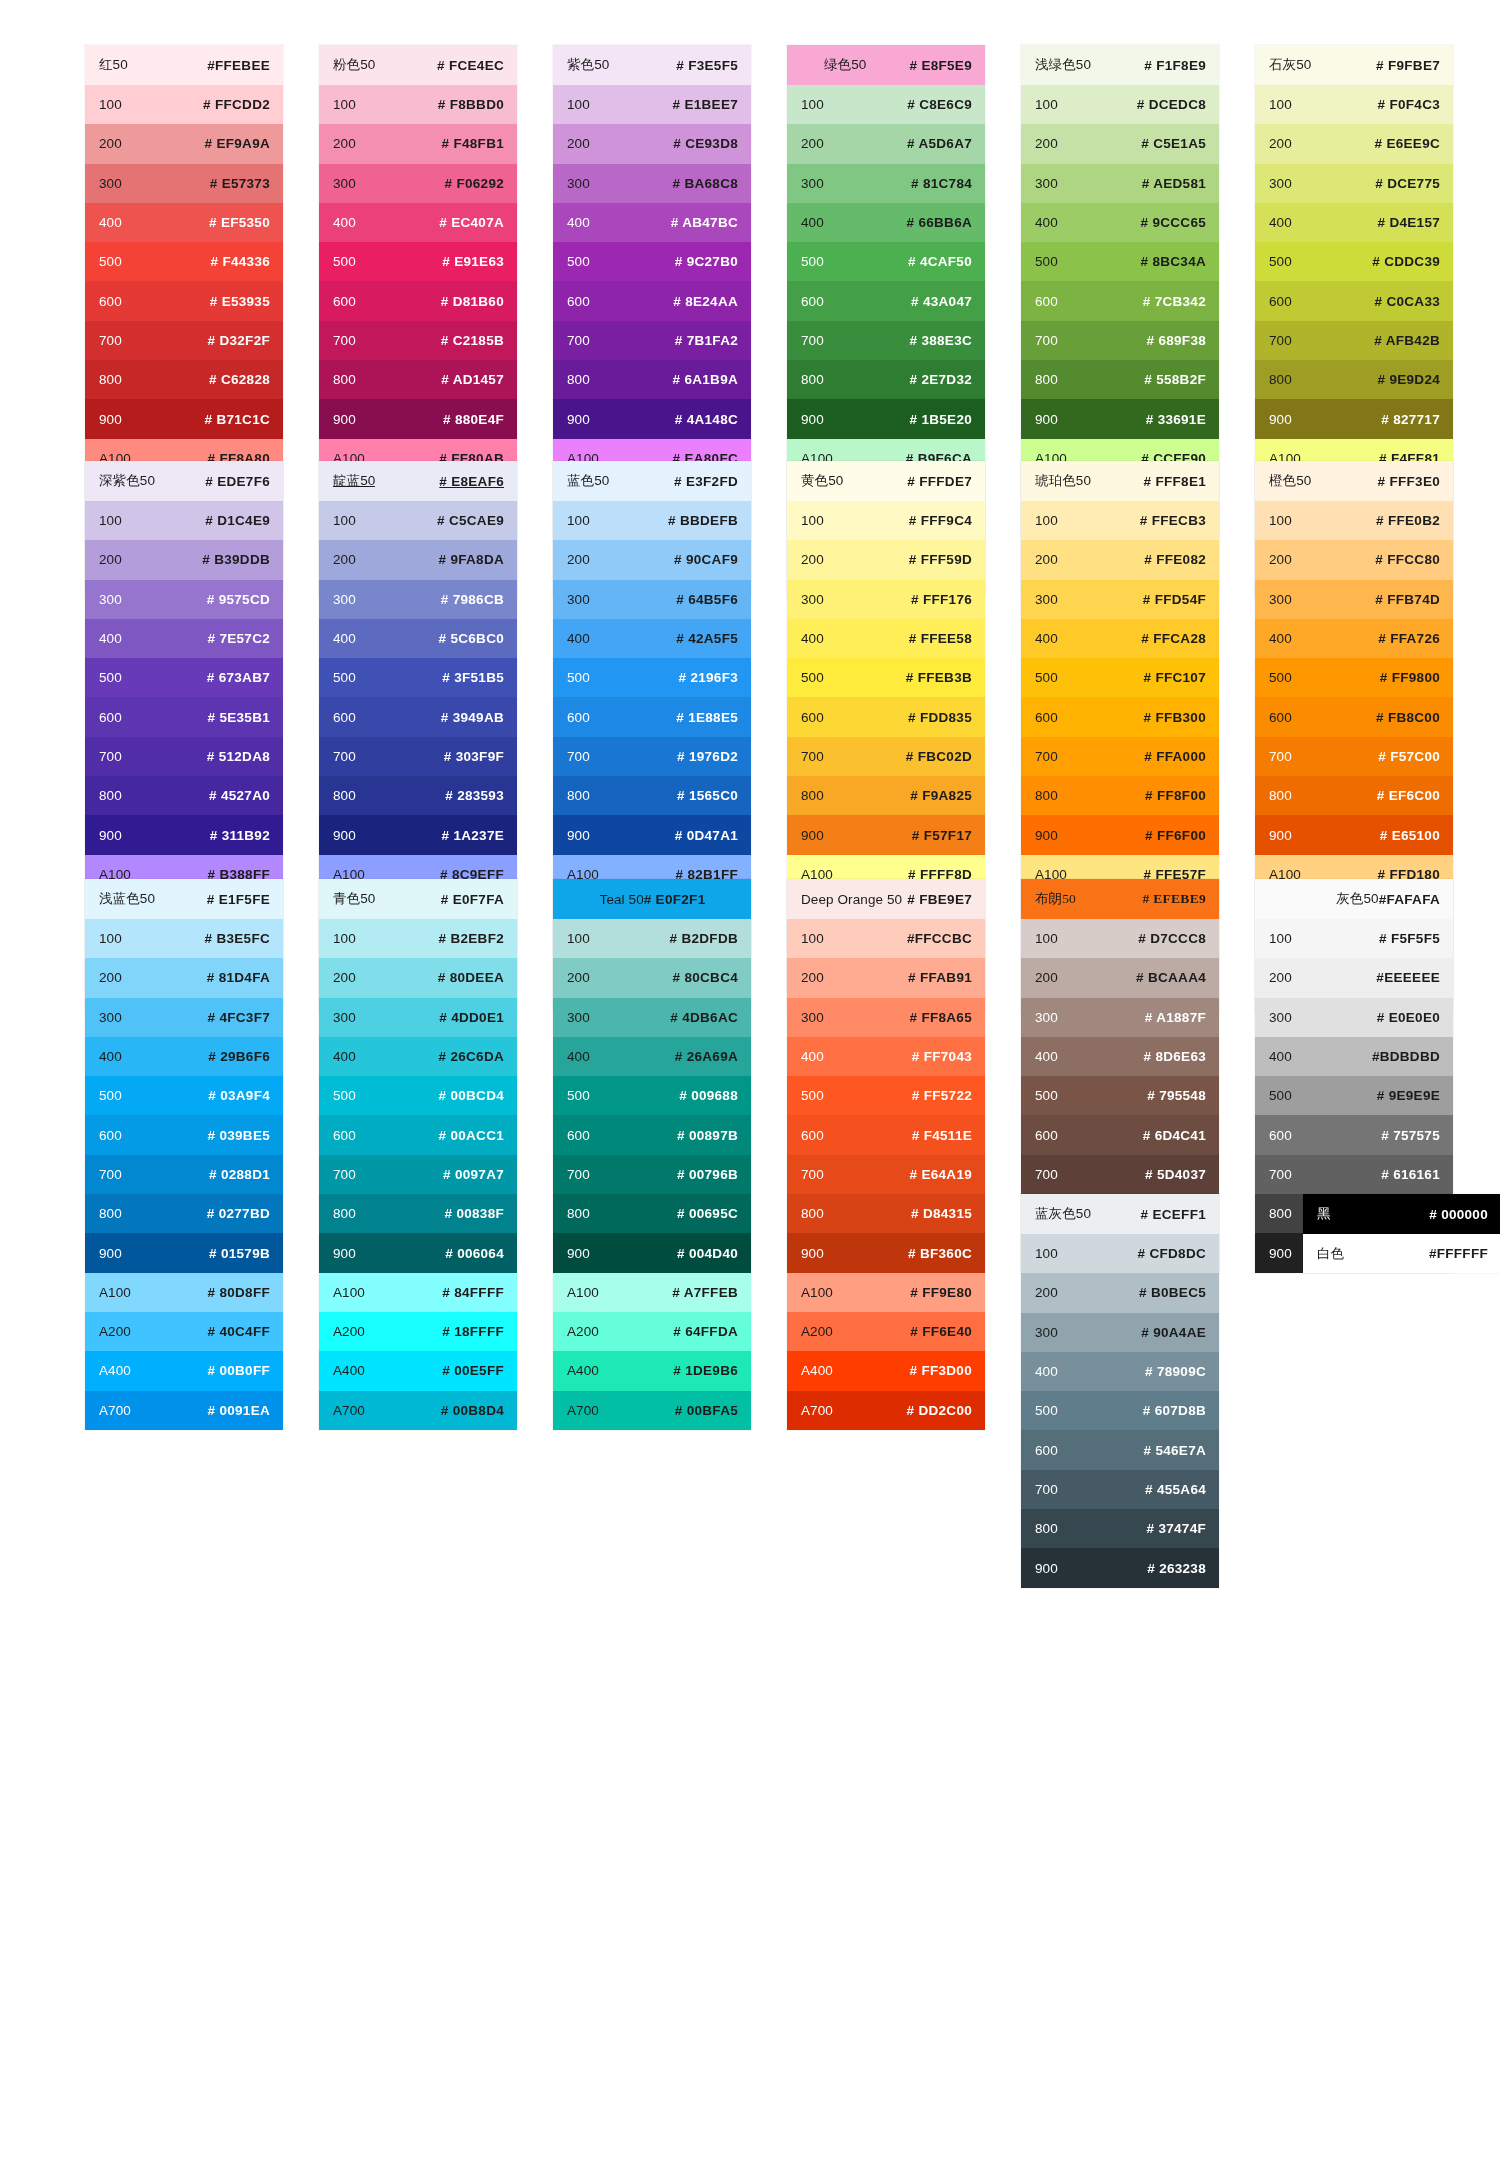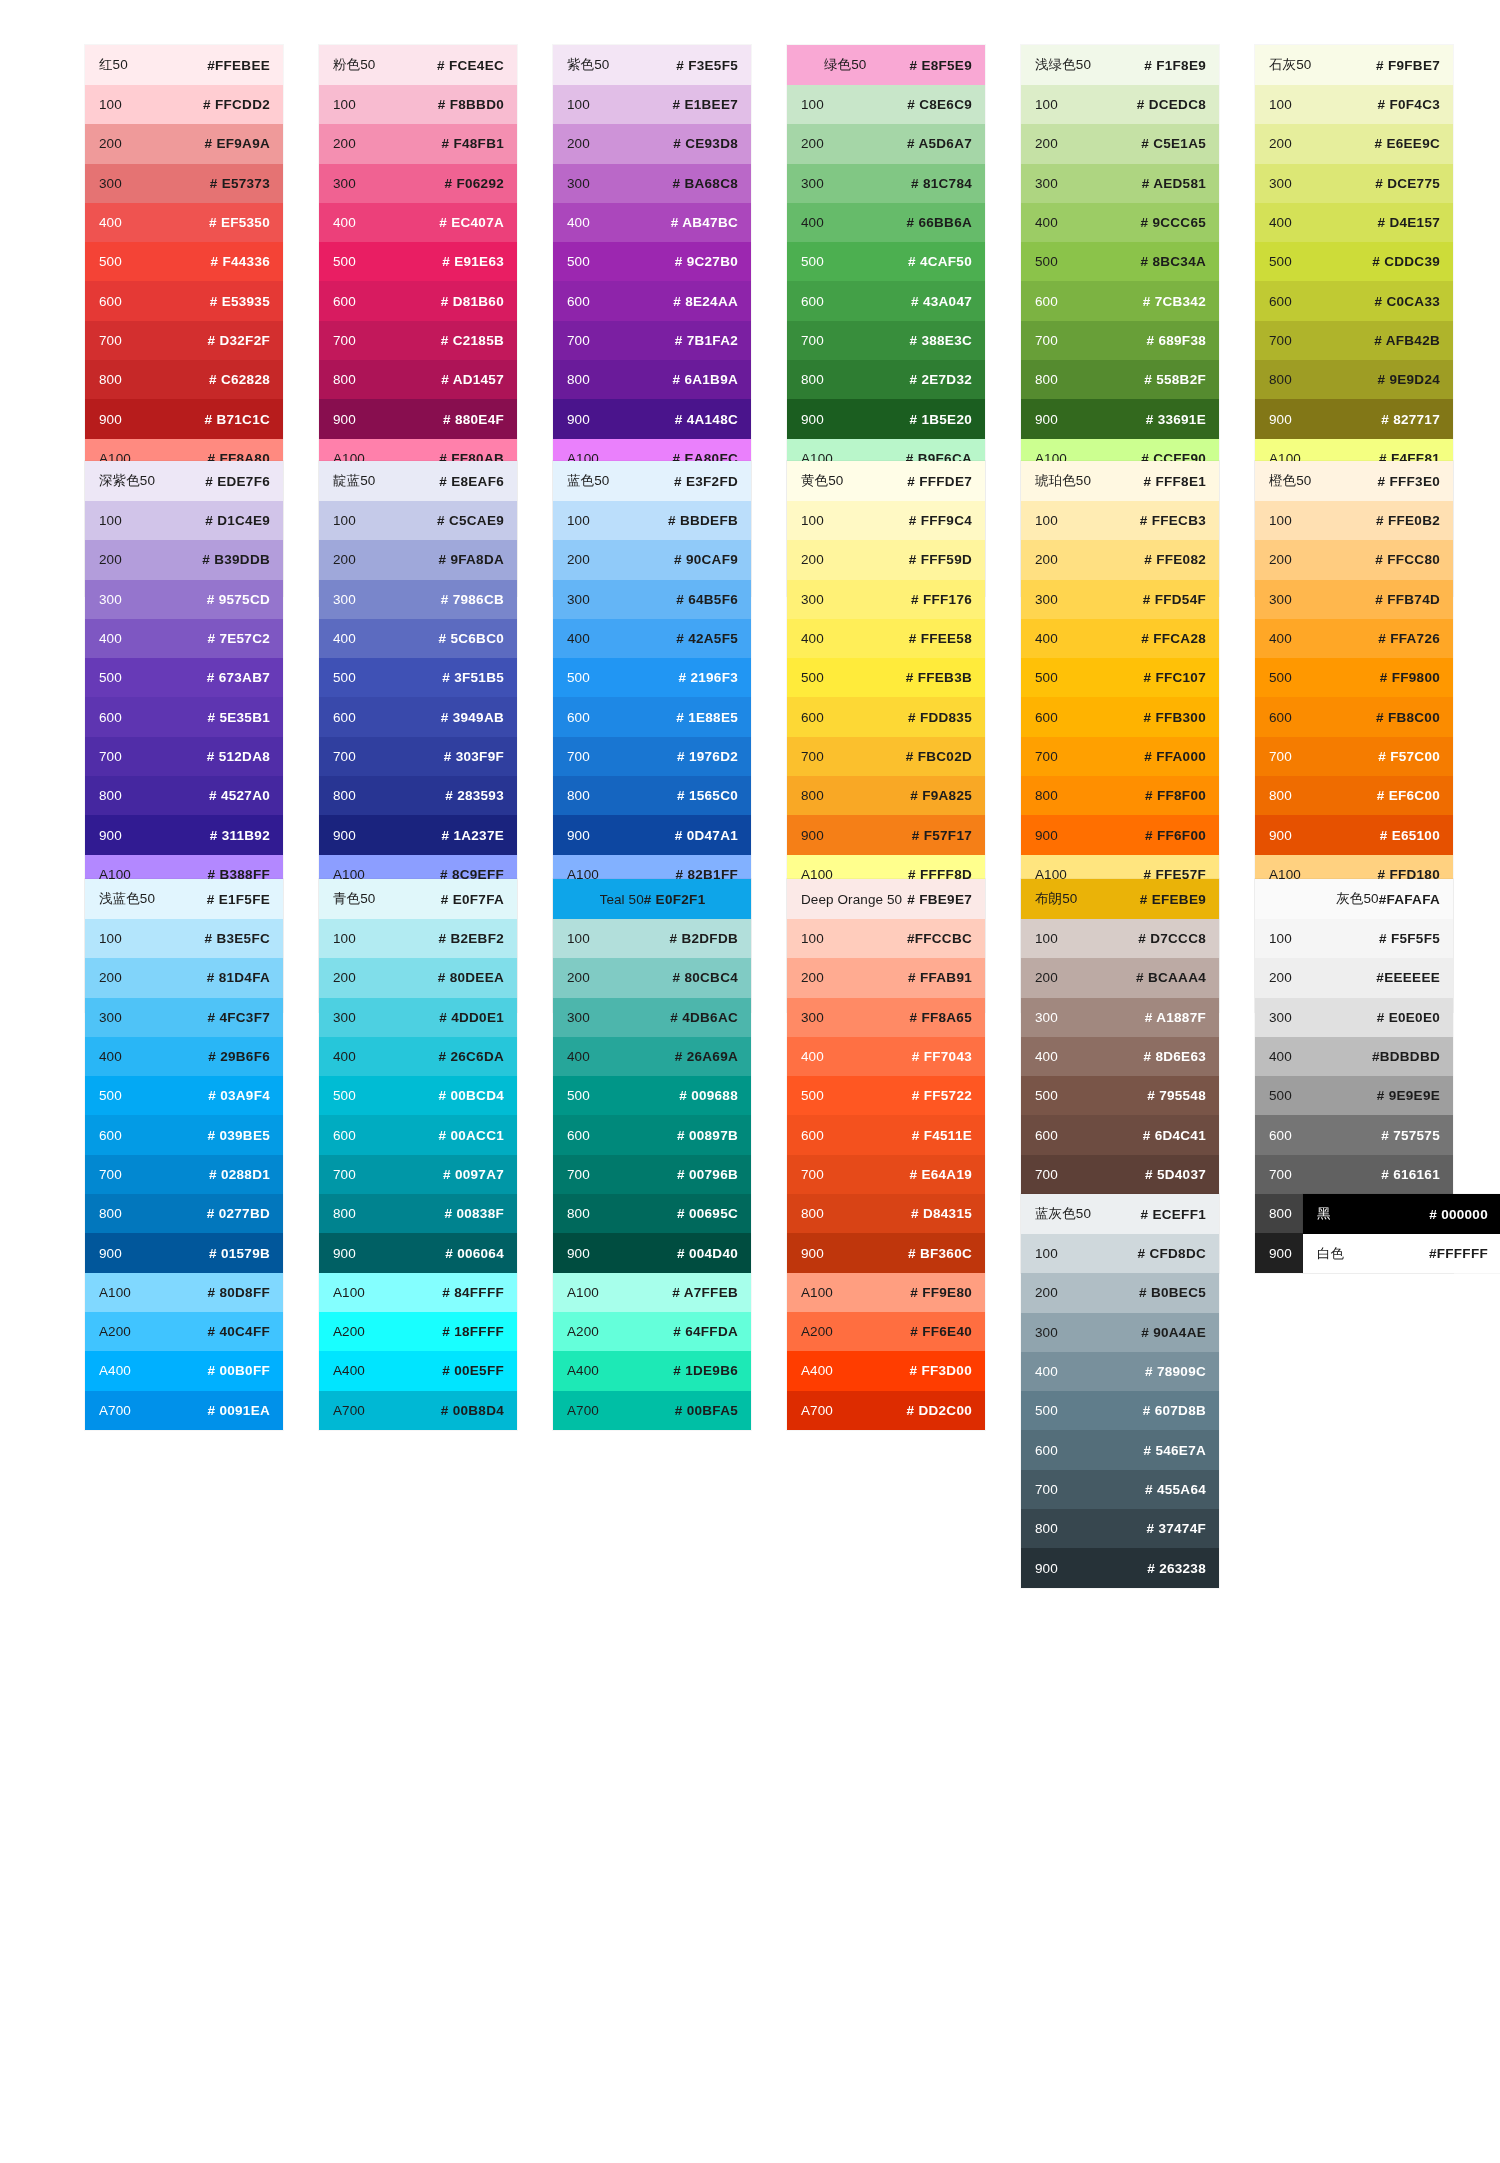--- a/index.html
+++ b/index.html
@@ -473,21 +473,21 @@
         <div class="swatch light-text" style="background: rgb(101, 31, 255);">
           <span class="name">A400</span>
           <span class="hex"># 651FFF</span>
         </div>
         <div class="swatch light-text" style="background: rgb(98, 0, 234);">
           <span class="name">A700</span>
           <span class="hex"># 6200EA</span>
         </div>
       </div>
       <div class="col">
-        <div class="swatch header dark-text" style="background: rgb(232, 234, 246);">
+        <div class="swatch header dark-text" style="background: rgb(232, 234, 246); text-decoration: underline;">
           <span class="name">靛蓝50</span>
           <span class="hex"># E8EAF6</span>
         </div>
         <div class="swatch dark-text" style="background: rgb(197, 202, 233);">
           <span class="name">100</span>
           <span class="hex"># C5CAE9</span>
         </div>
         <div class="swatch dark-text" style="background: rgb(159, 168, 218);">
           <span class="name">200</span>
           <span class="hex"># 9FA8DA</span>
@@ -997,21 +997,21 @@
         <div class="swatch light-text" style="background: rgb(255, 61, 0);">
           <span class="name">A400</span>
           <span class="hex"># FF3D00</span>
         </div>
         <div class="swatch light-text" style="background: rgb(221, 44, 0);">
           <span class="name">A700</span>
           <span class="hex"># DD2C00</span>
         </div>
       </div>
       <div class="col">
-        <div class="swatch header dark-text" style="background: #eab308;">
+        <div class="swatch header dark-text" style="background: #f97316; font-family: Liberation Serif, serif;">
           <span class="name">布朗50</span>
           <span class="hex"># EFEBE9</span>
         </div>
         <div class="swatch dark-text" style="background: rgb(215, 204, 200);">
           <span class="name">100</span>
           <span class="hex"># D7CCC8</span>
         </div>
         <div class="swatch dark-text" style="background: rgb(188, 170, 164);">
           <span class="name">200</span>
           <span class="hex"># BCAAA4</span>

